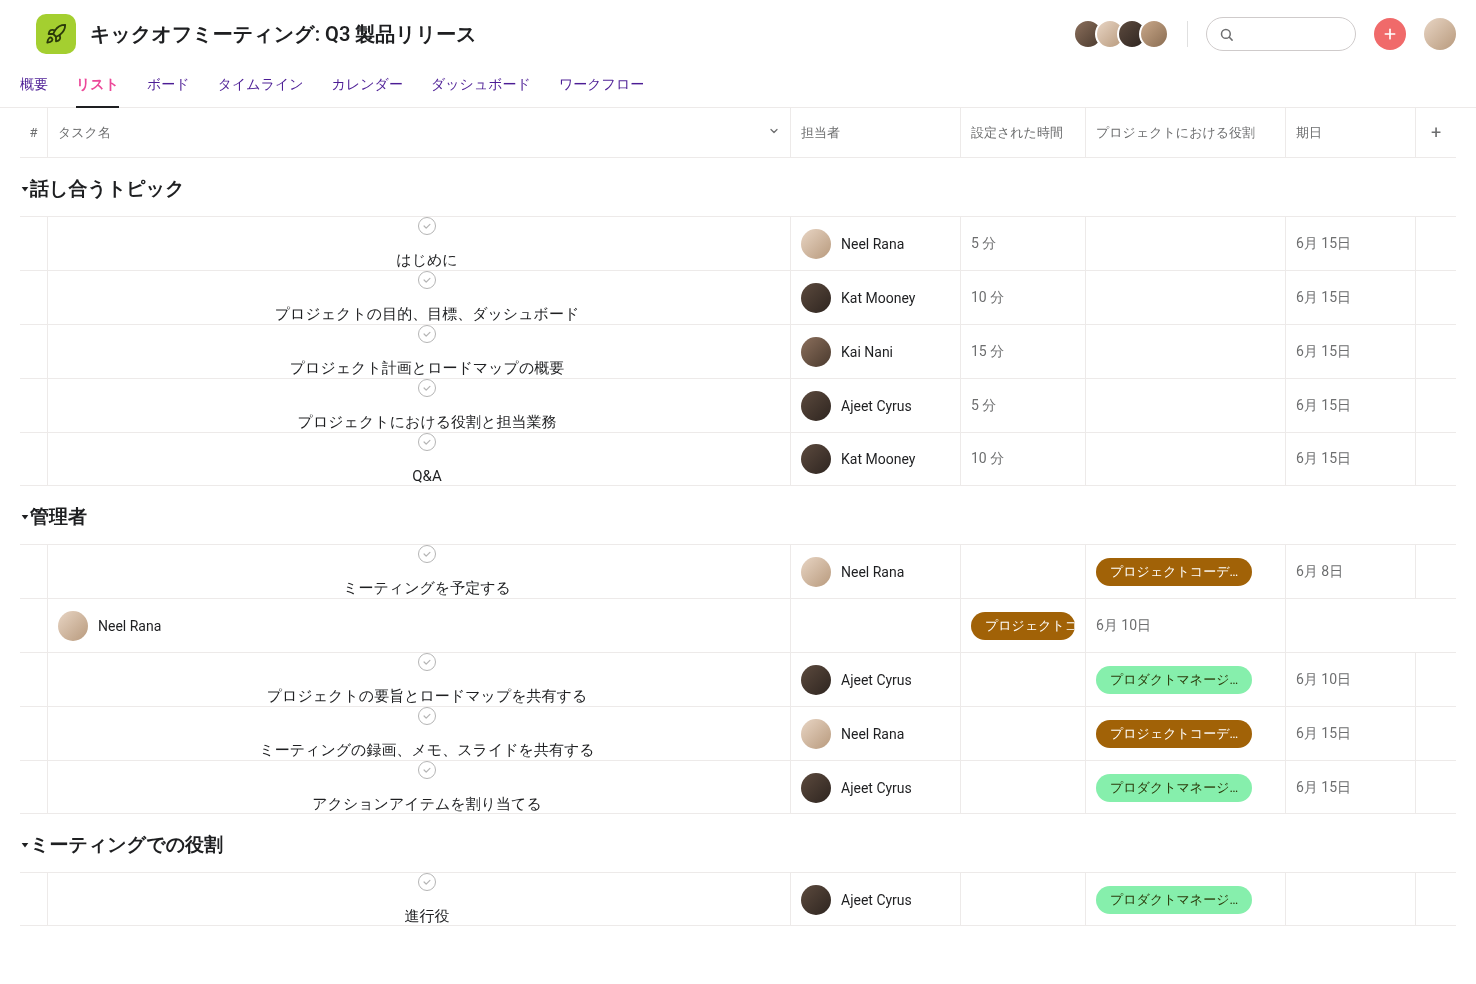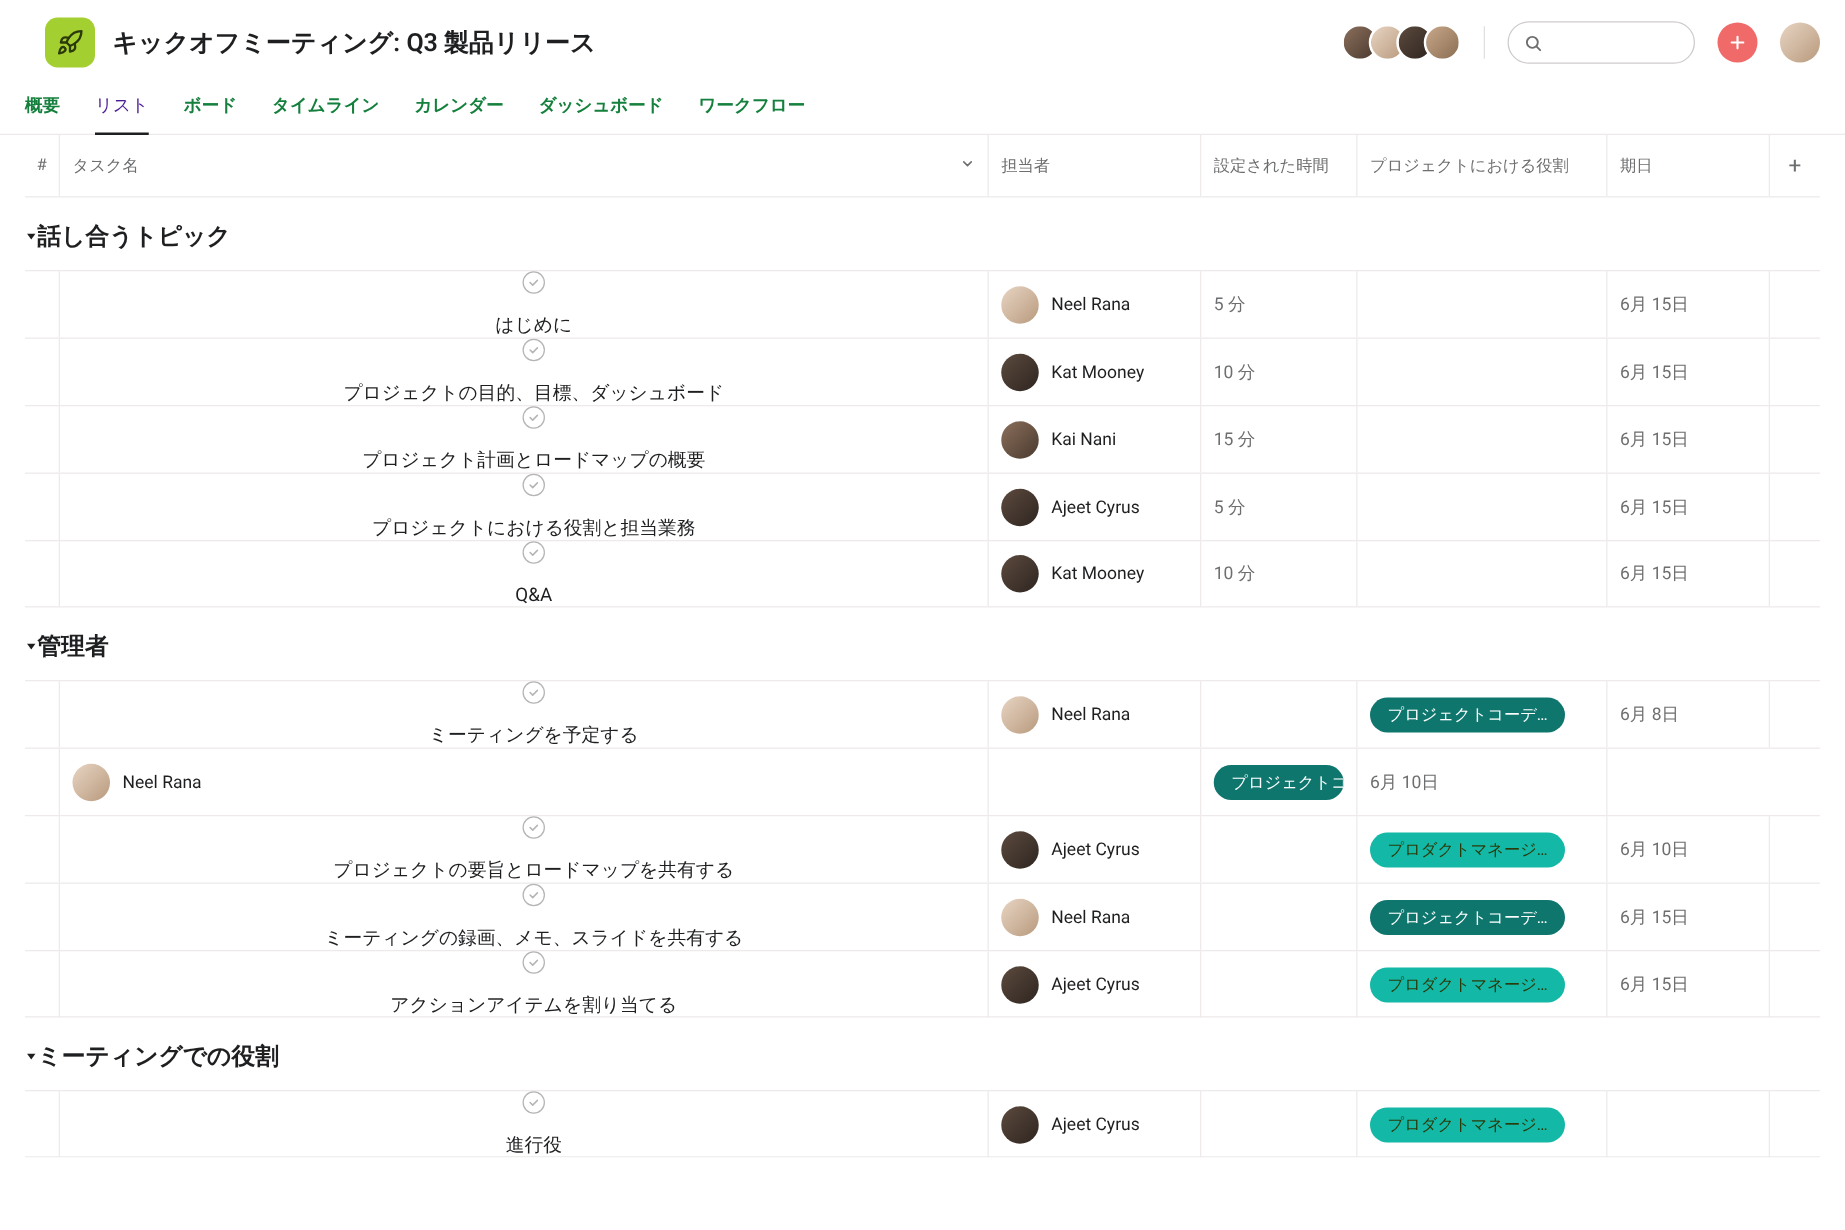--- a/index.html
+++ b/index.html
@@ -92,30 +92,30 @@
     }
     .tabs {
       display: flex;
       gap: 28px;
       border-bottom: 1px solid #edeae9;
       padding: 0 20px;
     }
     .tab {
       padding: 8px 0 12px 0;
       font-size: 14px;
-      color: #15803d;
+      color: #4c1d95;
       cursor: pointer;
       border-bottom: 2px solid transparent;
       margin-bottom: -1px;
+      font-weight: 400;
+    }
+    .tab.active {
+      color: #ec4899;
+      border-bottom-color: #1e1f21;
       font-weight: 700;
-    }
-    .tab.active {
-      color: #4c1d95;
-      border-bottom-color: #1e1f21;
-      font-weight: 400;
     }
     .table-area {
       padding: 0 20px;
     }
     .col-header {
       display: grid;
       grid-template-columns: 28px 1fr 170px 125px 200px 130px 40px;
       border-bottom: 1px solid #edeae9;
       height: 50px;
       align-items: center;
@@ -186,22 +186,22 @@
       display: inline-flex;
       align-items: center;
       padding: 5px 14px;
       border-radius: 14px;
       font-size: 13px;
       color: #fff;
       max-width: 100%;
       overflow: hidden;
       white-space: nowrap;
     }
-    .role-purple { background: #0f766e; text-align: right; }
-    .role-green { background: #14b8a6; color: #2b3a0a; }
+    .role-purple { background: #a16207; text-align: right; }
+    .role-green { background: #86efac; color: #2b3a0a; }
     .taskname-text { font-size: 15px; }
     .chev-down { color: #6d6e6f; }
     .av-1 { background: linear-gradient(135deg,#8b6f5c,#4a3a2e); }
     .av-2 { background: linear-gradient(135deg,#e8d5c4,#b89a7d); }
     .av-3 { background: linear-gradient(135deg,#5c4a3e,#2e2520); }
     .av-4 { background: linear-gradient(135deg,#c9a88a,#8a6d52); }
   </style>
 </head>
 <body>
 

